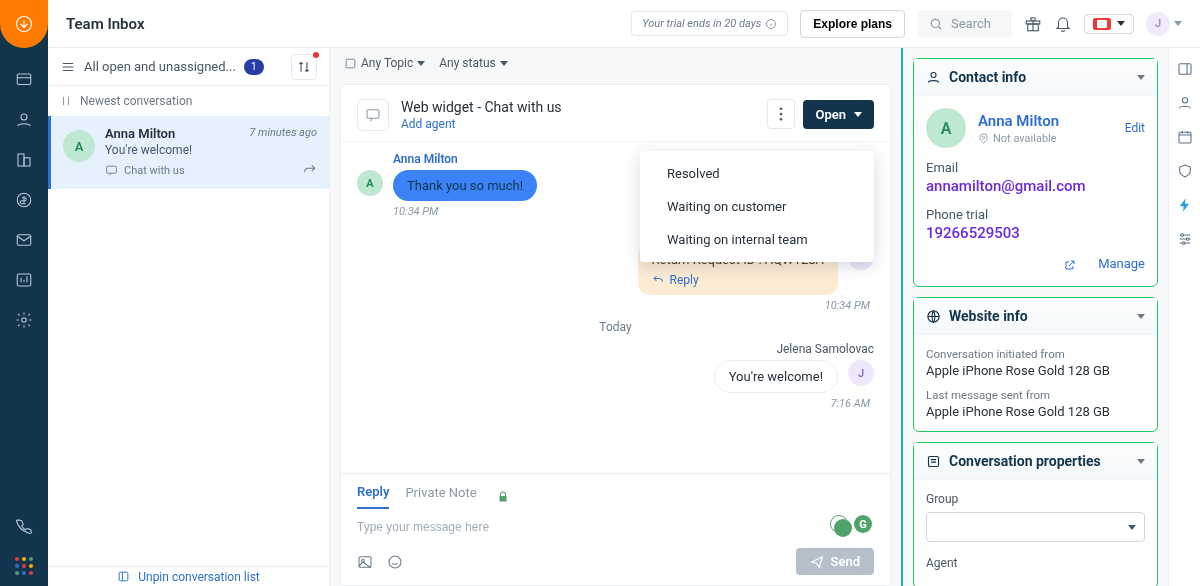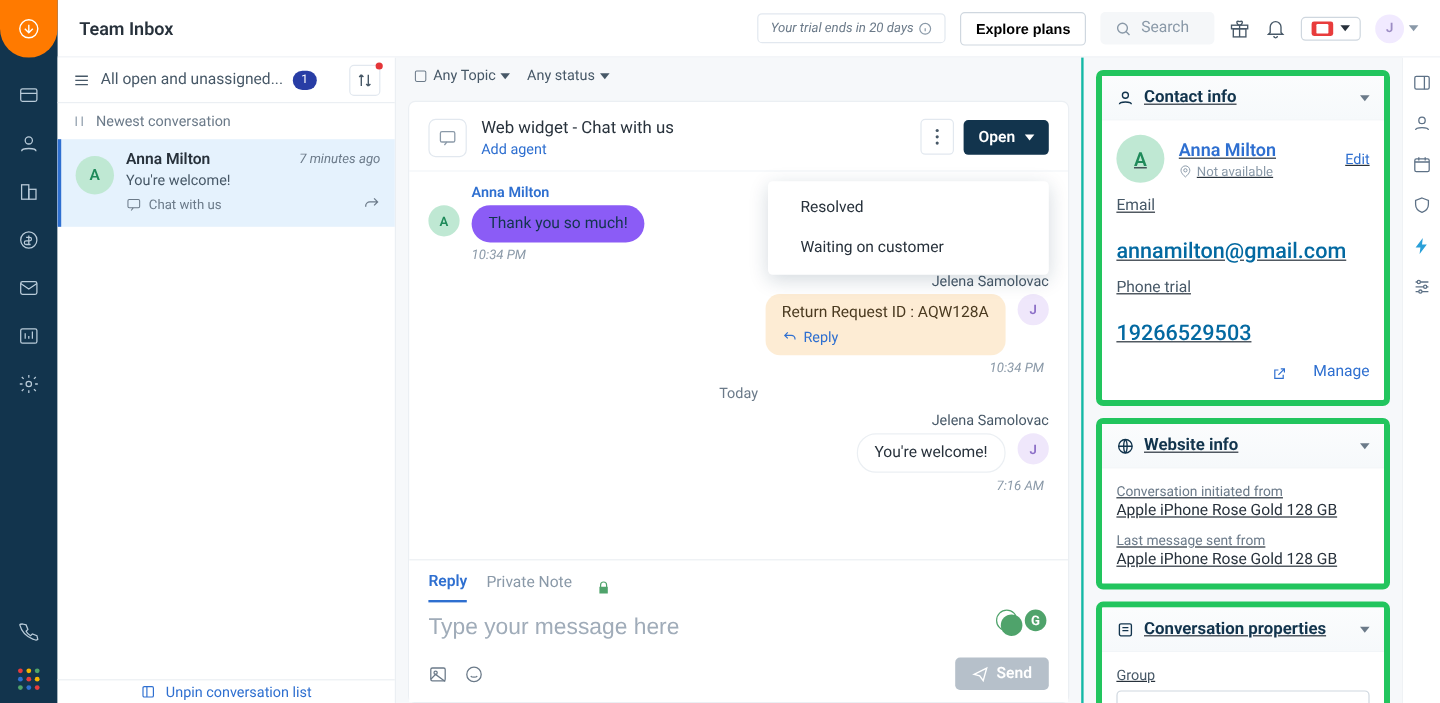--- a/index.html
+++ b/index.html
@@ -70,56 +70,56 @@
 .messages { flex: 1; overflow: auto; padding: 10px 16px; }
 .msg-block { margin-bottom: 8px; }
 .sender-row { font-size: 12px; color: #2e6fd0; font-weight: 600; margin-bottom: 4px; }
 .sender-row.right { text-align: right; color: #475867; font-weight: 400; }
 .bubble-row { display: flex; align-items: flex-start; gap: 10px; }
 .bubble-row.right { justify-content: flex-end; }
 .mini-avatar { width: 26px; height: 26px; border-radius: 50%; display: flex; align-items: center; justify-content: center; font-size: 11px; font-weight: 600; }
 .mini-avatar.green { background: #bfe8d3; color: #1f8a5a; }
 .mini-avatar.purple { background: #efe7fb; color: #8c6fc7; }
 .bubble { border-radius: 16px; padding: 8px 14px; font-size: 13px; max-width: 340px; }
-.bubble.blue { background: #8b5cf6; color: #12344d; }
+.bubble.blue { background: #3b82f6; color: #12344d; }
 .bubble.orange { background: #fdecd4; color: #4a3a20; border-radius: 12px; }
 .bubble.gray { background: #fff; border: 1px solid #ebeff3; color: #27313b; }
 .reply-link { color: #2e6fd0; font-size: 12px; display: flex; align-items: center; gap: 6px; margin-top: 6px; }
 .timestamp { font-size: 11px; color: #8a99a8; font-style: italic; margin-top: 4px; }
 .timestamp.left { margin-left: 36px; }
 .timestamp.right { text-align: right; margin-right: 4px; }
 .day-divider { text-align: center; font-size: 12px; color: #6b7a89; margin: 8px 0; }
 
 
 .composer { border-top: 1px solid #ebeff3; background: #fff; }
 .comp-tabs { display: flex; gap: 16px; padding: 10px 16px 0; align-items: center; font-size: 13px; }
 .comp-tabs .tab { padding-bottom: 8px; cursor: pointer; color: #8a99a8; }
 .comp-tabs .tab.active { color: #2e6fd0; font-weight: 600; border-bottom: 2px solid #2e6fd0; }
 .comp-tabs .lock { color: #4fa36b; margin-left: 4px; }
 .comp-input { position: relative; padding: 10px 16px 6px; }
-.comp-input input { width: 100%; border: none; outline: none; font-size: 19px; color: #27313b; background: transparent; }
+.comp-input input { width: 100%; border: none; outline: none; font-size: 12px; color: #27313b; background: transparent; }
 .comp-input input::placeholder { color: #a0acb9; }
 .comp-badges { position: absolute; right: 18px; top: 6px; display: flex; gap: 6px; }
 .comp-badges span { width: 18px; height: 18px; border-radius: 50%; display: inline-block; }
 .comp-toolbar { display: flex; align-items: center; padding: 8px 16px 10px; gap: 14px; color: #6b7a89; }
 .send-btn { margin-left: auto; background: #b6c0ca; color: #fff; border-radius: 4px; padding: 6px 14px; display: flex; align-items: center; gap: 6px; cursor: pointer; font-weight: 600; font-size: 13px; }
 
 
 .inspector { width: 265px; background: #f6f8fa; overflow: auto; }
-.insp-card { border: 5px solid #22c55e; border-radius: 6px; background: #fff; margin: 10px; text-decoration: underline; }
+.insp-card { border: 1px solid #22c55e; border-radius: 6px; background: #fff; margin: 10px; }
 .insp-head { display: flex; align-items: center; gap: 8px; padding: 10px 12px; font-weight: 700; font-size: 14px; color: #12344d; border-bottom: 1px solid #f2f5f8; background: linear-gradient(#fbfcfd,#f6f9fb); }
 .insp-head .caret { margin-left: auto; }
 .insp-body { padding: 12px; font-size: 13px; color: #27313b; }
 .contact-top { display: flex; gap: 12px; align-items: center; }
 .contact-avatar { width: 40px; height: 40px; border-radius: 50%; background: #bfe8d3; color: #1f8a5a; display: flex; align-items: center; justify-content: center; font-weight: 600; font-size: 16px; }
 .contact-name { color: #2e6fd0; font-weight: 600; font-size: 15px; }
 .contact-sub { font-size: 11px; color: #8a99a8; display: flex; align-items: center; gap: 4px; margin-top: 2px; }
 .edit-link { margin-left: auto; color: #2e6fd0; font-size: 12px; cursor: pointer; }
 .kv-label { color: #475867; font-size: 13px; margin-top: 12px; }
-.kv-value { color: #0369a1; font-size: 18px; margin-top: 20px; font-weight: 500; }
+.kv-value { color: #6d28d9; font-size: 15px; margin-top: 2px; font-weight: 500; }
 .manage-row { text-align: right; margin-top: 14px; }
 .manage-link { color: #2e6fd0; font-size: 13px; cursor: pointer; display: inline-flex; align-items: flex-end; gap: 22px; }
 .insp-mini-label { font-size: 11.5px; color: #6b7a89; }
 .insp-mini-val { font-size: 13px; color: #27313b; margin-top: 2px; margin-bottom: 10px; }
 .group-label { font-size: 12px; color: #475867; margin-bottom: 6px; }
 .select-box { border: 1px solid #cfd7df; border-radius: 4px; height: 30px; display: flex; align-items: center; justify-content: flex-end; padding: 0 8px; color: #475867; cursor: pointer; }
 
 
 .mini-rail { width: 32px; background: #fff; border-left: 1px solid #ebeff3; display: flex; flex-direction: column; align-items: center; padding-top: 12px; gap: 16px; }
 .mini-rail .mi { width: 18px; height: 18px; color: #5d7186; cursor: pointer; display: flex; align-items: center; justify-content: center; }
@@ -334,20 +334,21 @@
               <div class="open-btn">
                 <span>Open</span>
                 <span class="caret-down" style="color:#fff"></span>
               </div>
             </div>
           </div>
 
           <div class="dropdown">
             <div>Resolved</div>
             <div>Waiting on customer</div>
+            <div>Waiting on internal team</div>
           </div>
 
           <div class="messages">
 
             <div class="msg-block">
               <div class="sender-row" style="margin-left:36px">Anna Milton</div>
               <div class="bubble-row">
                 <div class="mini-avatar green">A</div>
                 <div class="bubble blue">Thank you so much!</div>
               </div>

